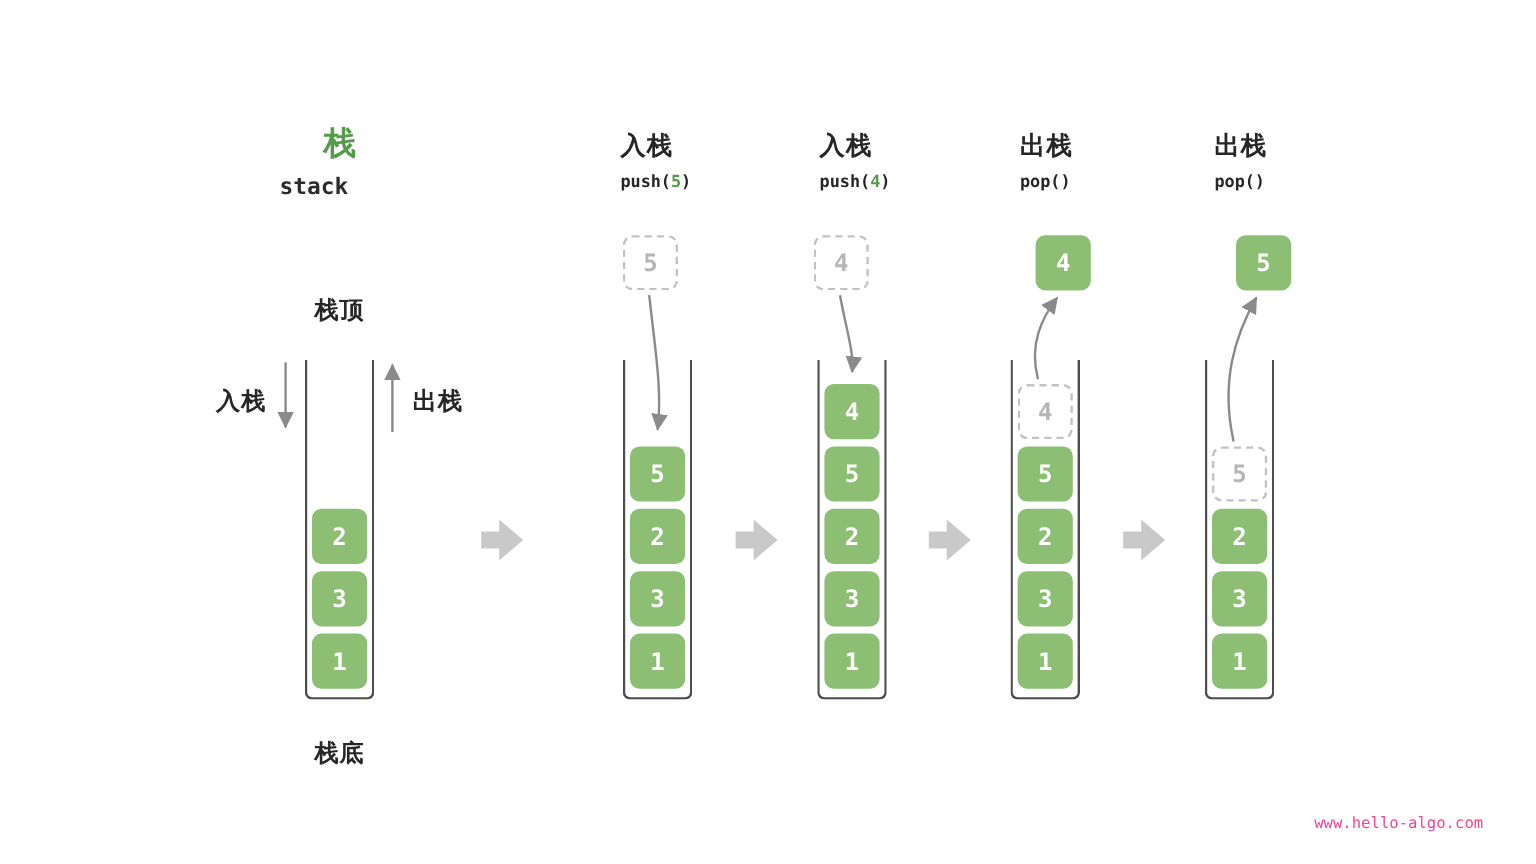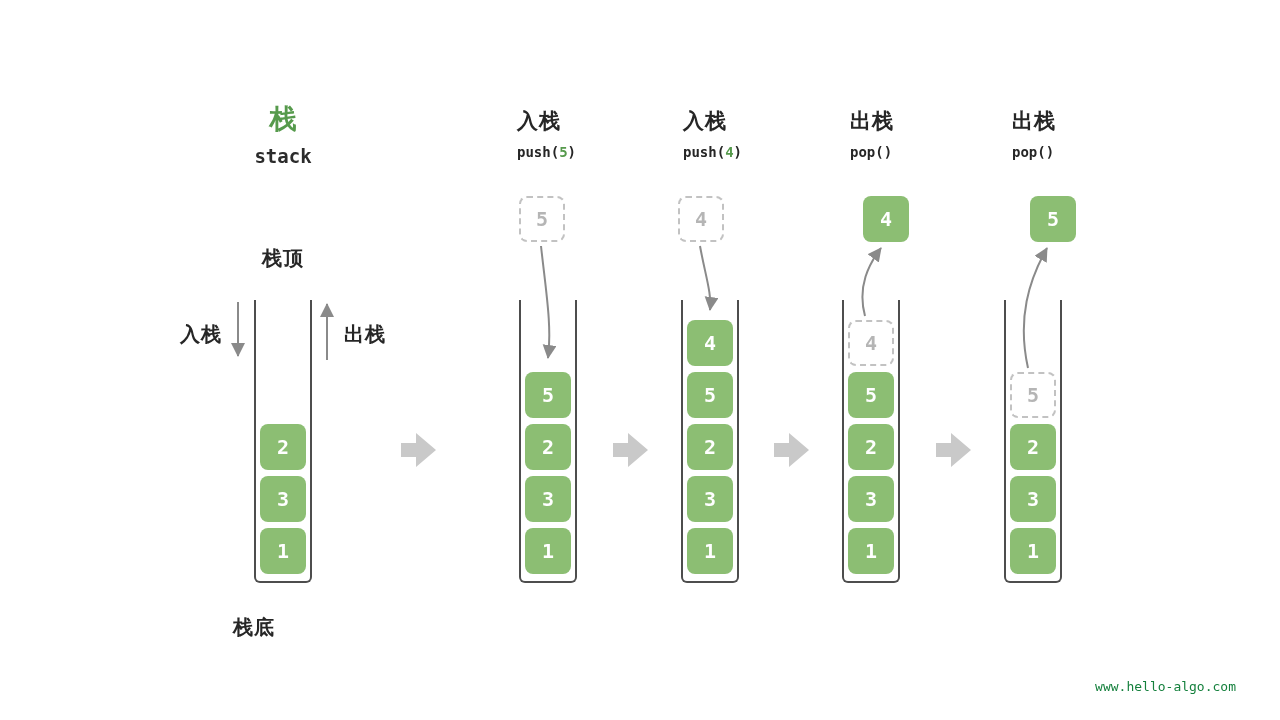--- a/index.html
+++ b/index.html
@@ -5,21 +5,21 @@
   * { margin:0; padding:0; box-sizing:border-box; }
   html,body { background:#ffffff; }
   body {
     width:1280px; height:720px; position:relative; overflow:hidden;
     font-family:"DejaVu Sans", sans-serif; color:#2b2b2b;
   }
 
   
   .title-zh { position:absolute; left:233px; top:101px; width:100px; text-align:center;
               font-size:27px; font-weight:bold; color:#569a4c; }
-  .title-en { position:absolute; left:233px; top:145px; width:100px; text-align:center;
+  .title-en { position:absolute; left:233px; top:145px; width:100px; text-align:left;
               font-family:"DejaVu Sans Mono", monospace; font-size:19px; font-weight:bold; color:#2b2b2b; }
 
   
   .op { position:absolute; top:107px; }
   .op .zh { font-size:21px; font-weight:bold; color:#262626; letter-spacing:1px; }
   .op .code { margin-top:9px; font-family:"DejaVu Sans Mono", monospace; font-size:14px;
               font-weight:bold; color:#262626; }
   .op .code .arg { color:#569a4c; }
   .op2 { left:517px; } .op3 { left:683px; } .op4 { left:850px; } .op5 { left:1012px; }
 
@@ -40,31 +40,31 @@
   .float-box { position:absolute; top:196px; width:46px; height:46px; border-radius:8px;
                font-family:"DejaVu Sans Mono", monospace; font-size:20px; font-weight:bold;
                display:flex; align-items:center; justify-content:center; }
   .float-dashed { background:#ffffff; border:2px dashed #c2c2c2; color:#b5b5b5; }
   .float-green  { background:#8cbe73; color:#ffffff; }
   .f2 { left:519px; } .f3 { left:678px; } .f4 { left:863px; } .f5 { left:1030px; }
 
   
   .side-label { position:absolute; font-size:20px; font-weight:bold; color:#262626; letter-spacing:1px; }
   .lbl-top    { left:233px; top:245px; width:100px; text-align:center; }
-  .lbl-bottom { left:233px; top:614px; width:100px; }
+  .lbl-bottom { left:233px; top:614px; width:100px; text-align:center; }
   .lbl-push   { left:158px; top:321px; width:64px; text-align:right; }
   .lbl-pop    { left:344px; top:321px; width:64px; text-align:left; }
 
   
   .overlay { position:absolute; left:0; top:0; width:1280px; height:720px; pointer-events:none; }
   .arrow { stroke:#8a8a8a; stroke-width:2; fill:none; }
   .block-arrow { fill:#c9c9c9; }
 
   .watermark { position:absolute; right:44px; top:679px;
-               font-family:"DejaVu Sans Mono", monospace; font-size:13px; color:#15803d; }
+               font-family:"DejaVu Sans Mono", monospace; font-size:13px; color:#ec4899; }
 </style>
 </head>
 <body>
 
 <div class="title-zh">栈</div>
 <div class="title-en">stack</div>
 
 <div class="op op2">
   <div class="zh">入栈</div>
   <div class="code"><span>push(</span><span class="arg">5</span><span>)</span></div>

